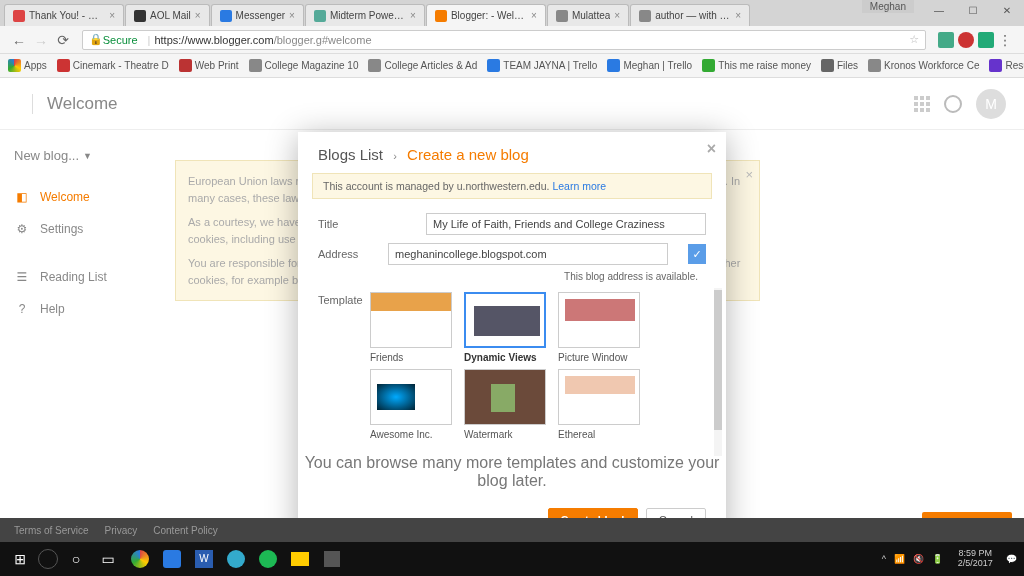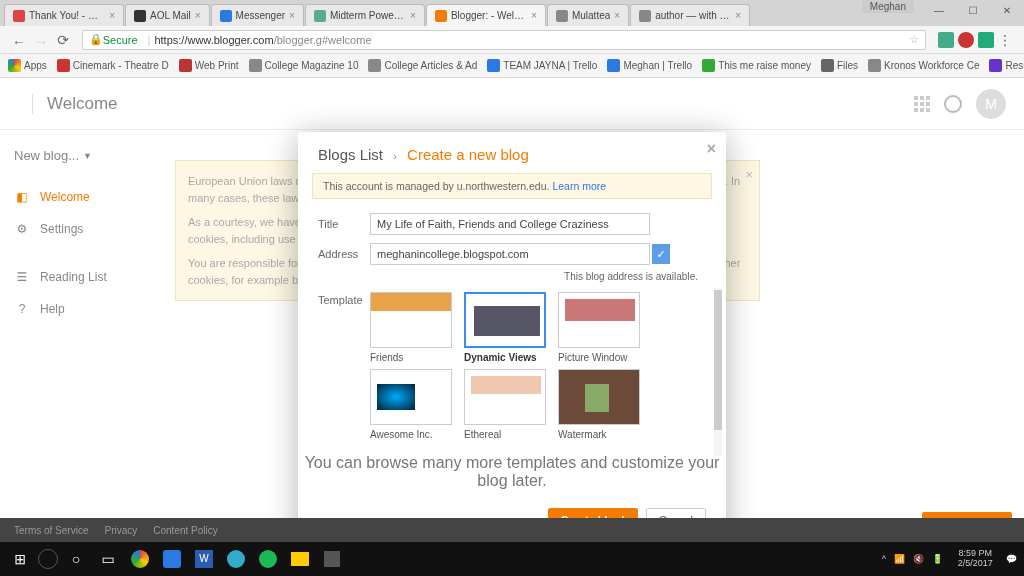--- a/index.html
+++ b/index.html
@@ -54,21 +54,21 @@
 
 .modal-backdrop { position: absolute; inset: 0; display: flex; justify-content: center; padding-top: 0; }
 .modal { width: 428px; background: #fff; box-shadow: 0 4px 30px rgba(0,0,0,0.3); margin-top: 2px; position: relative; }
 .modal-x { position: absolute; right: 10px; top: 8px; color: #aaa; font-size: 16px; font-weight: bold; }
 .modal-header { padding: 14px 20px 10px; font-size: 15px; color: #555; }
 .modal-header .crumb-sep { margin: 0 6px; color: #888; font-size: 11px; }
 .modal-header .create-link { color: #f57c00; }
 .managed-bar { margin: 0 14px 10px; background: #fdf7e3; border: 1px solid #f0e4b8; padding: 6px 10px; font-size: 10.5px; color: #666; }
 .managed-bar a { color: #2a7ae2; text-decoration: none; }
 
-.form-row { display: flex; padding: 4px 20px; align-items: center; font-size: 11.5px; }
+.form-row { display: flex; padding: 4px 20px; align-items: center; font-size: 11.5px; justify-content: space-between; }
 .form-row .lbl { width: 52px; color: #666; font-size: 11px; }
 .form-row input { flex: 1; max-width: 280px; border: 1px solid #ccc; padding: 4px 6px; font-size: 11px; color: #444; }
 .addr-check { width: 18px; height: 20px; background: #5a9de8; margin-left: 2px; display: flex; align-items: center; justify-content: center; color: #fff; font-size: 11px; }
 .avail-text { text-align: right; font-size: 10px; color: #666; padding: 2px 28px 6px 0; }
 
 .templates { padding: 4px 20px 8px; display: flex; }
 .tmpl-label { width: 52px; color: #666; font-size: 11px; padding-top: 2px; }
 .tmpl-grid { display: grid; grid-template-columns: repeat(3, 86px); gap: 6px 8px; position: relative; }
 .tmpl { }
 .tmpl-thumb { width: 82px; height: 56px; border: 1px solid #ccc; background: #f4f4f4; position: relative; overflow: hidden; }
@@ -310,26 +310,26 @@
             </div>
             <div class="tmpl">
               <div class="tmpl-thumb th-picture"></div>
               <div class="tmpl-name">Picture Window</div>
             </div>
             <div class="tmpl">
               <div class="tmpl-thumb th-awesome"></div>
               <div class="tmpl-name">Awesome Inc.</div>
             </div>
             <div class="tmpl">
+              <div class="tmpl-thumb th-water"></div>
+              <div class="tmpl-name">Watermark</div>
+            </div>
+            <div class="tmpl">
               <div class="tmpl-thumb th-eth"></div>
               <div class="tmpl-name">Ethereal</div>
-            </div>
-            <div class="tmpl">
-              <div class="tmpl-thumb th-water"></div>
-              <div class="tmpl-name">Watermark</div>
             </div>
           </div>
         <div style="position:absolute;right:4px;top:0;width:8px;height:168px;background:#f4f4f4;">
           <div style="width:100%;height:140px;background:#ccc;margin-top:2px;"></div>
         </div>
       </div>
 
       <div class="browse-text">You can browse many more templates and customize your blog later.</div>
       <div class="modal-footer">
         <button class="btn primary">Create blog!</button>

